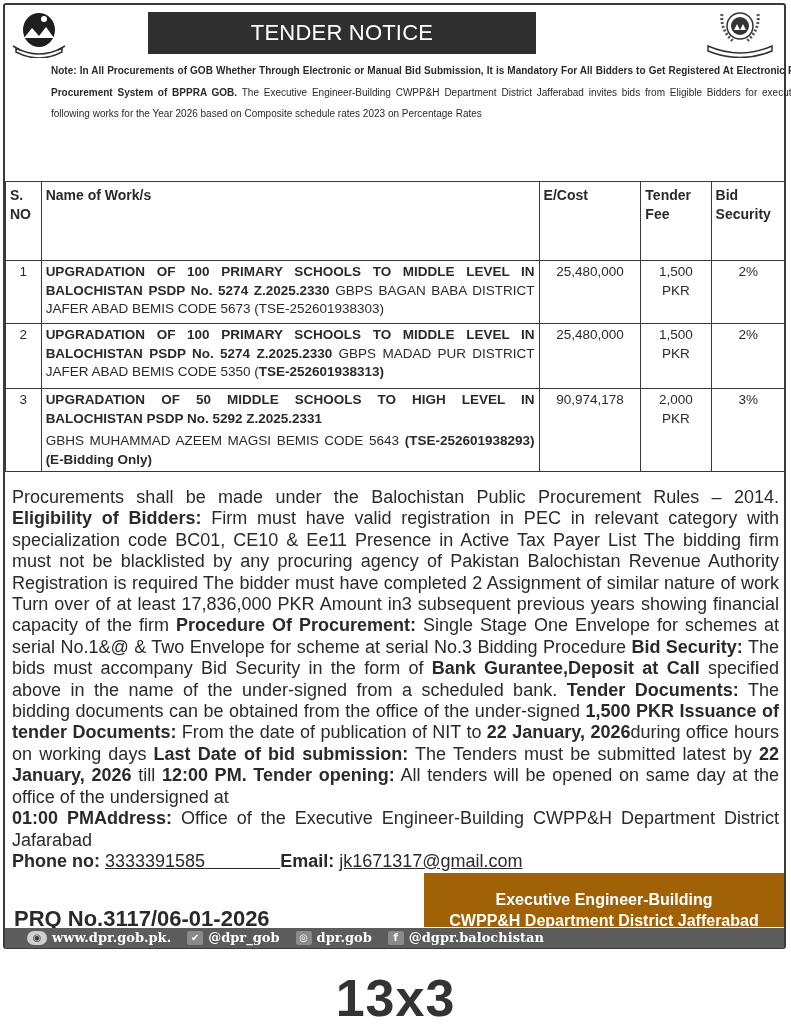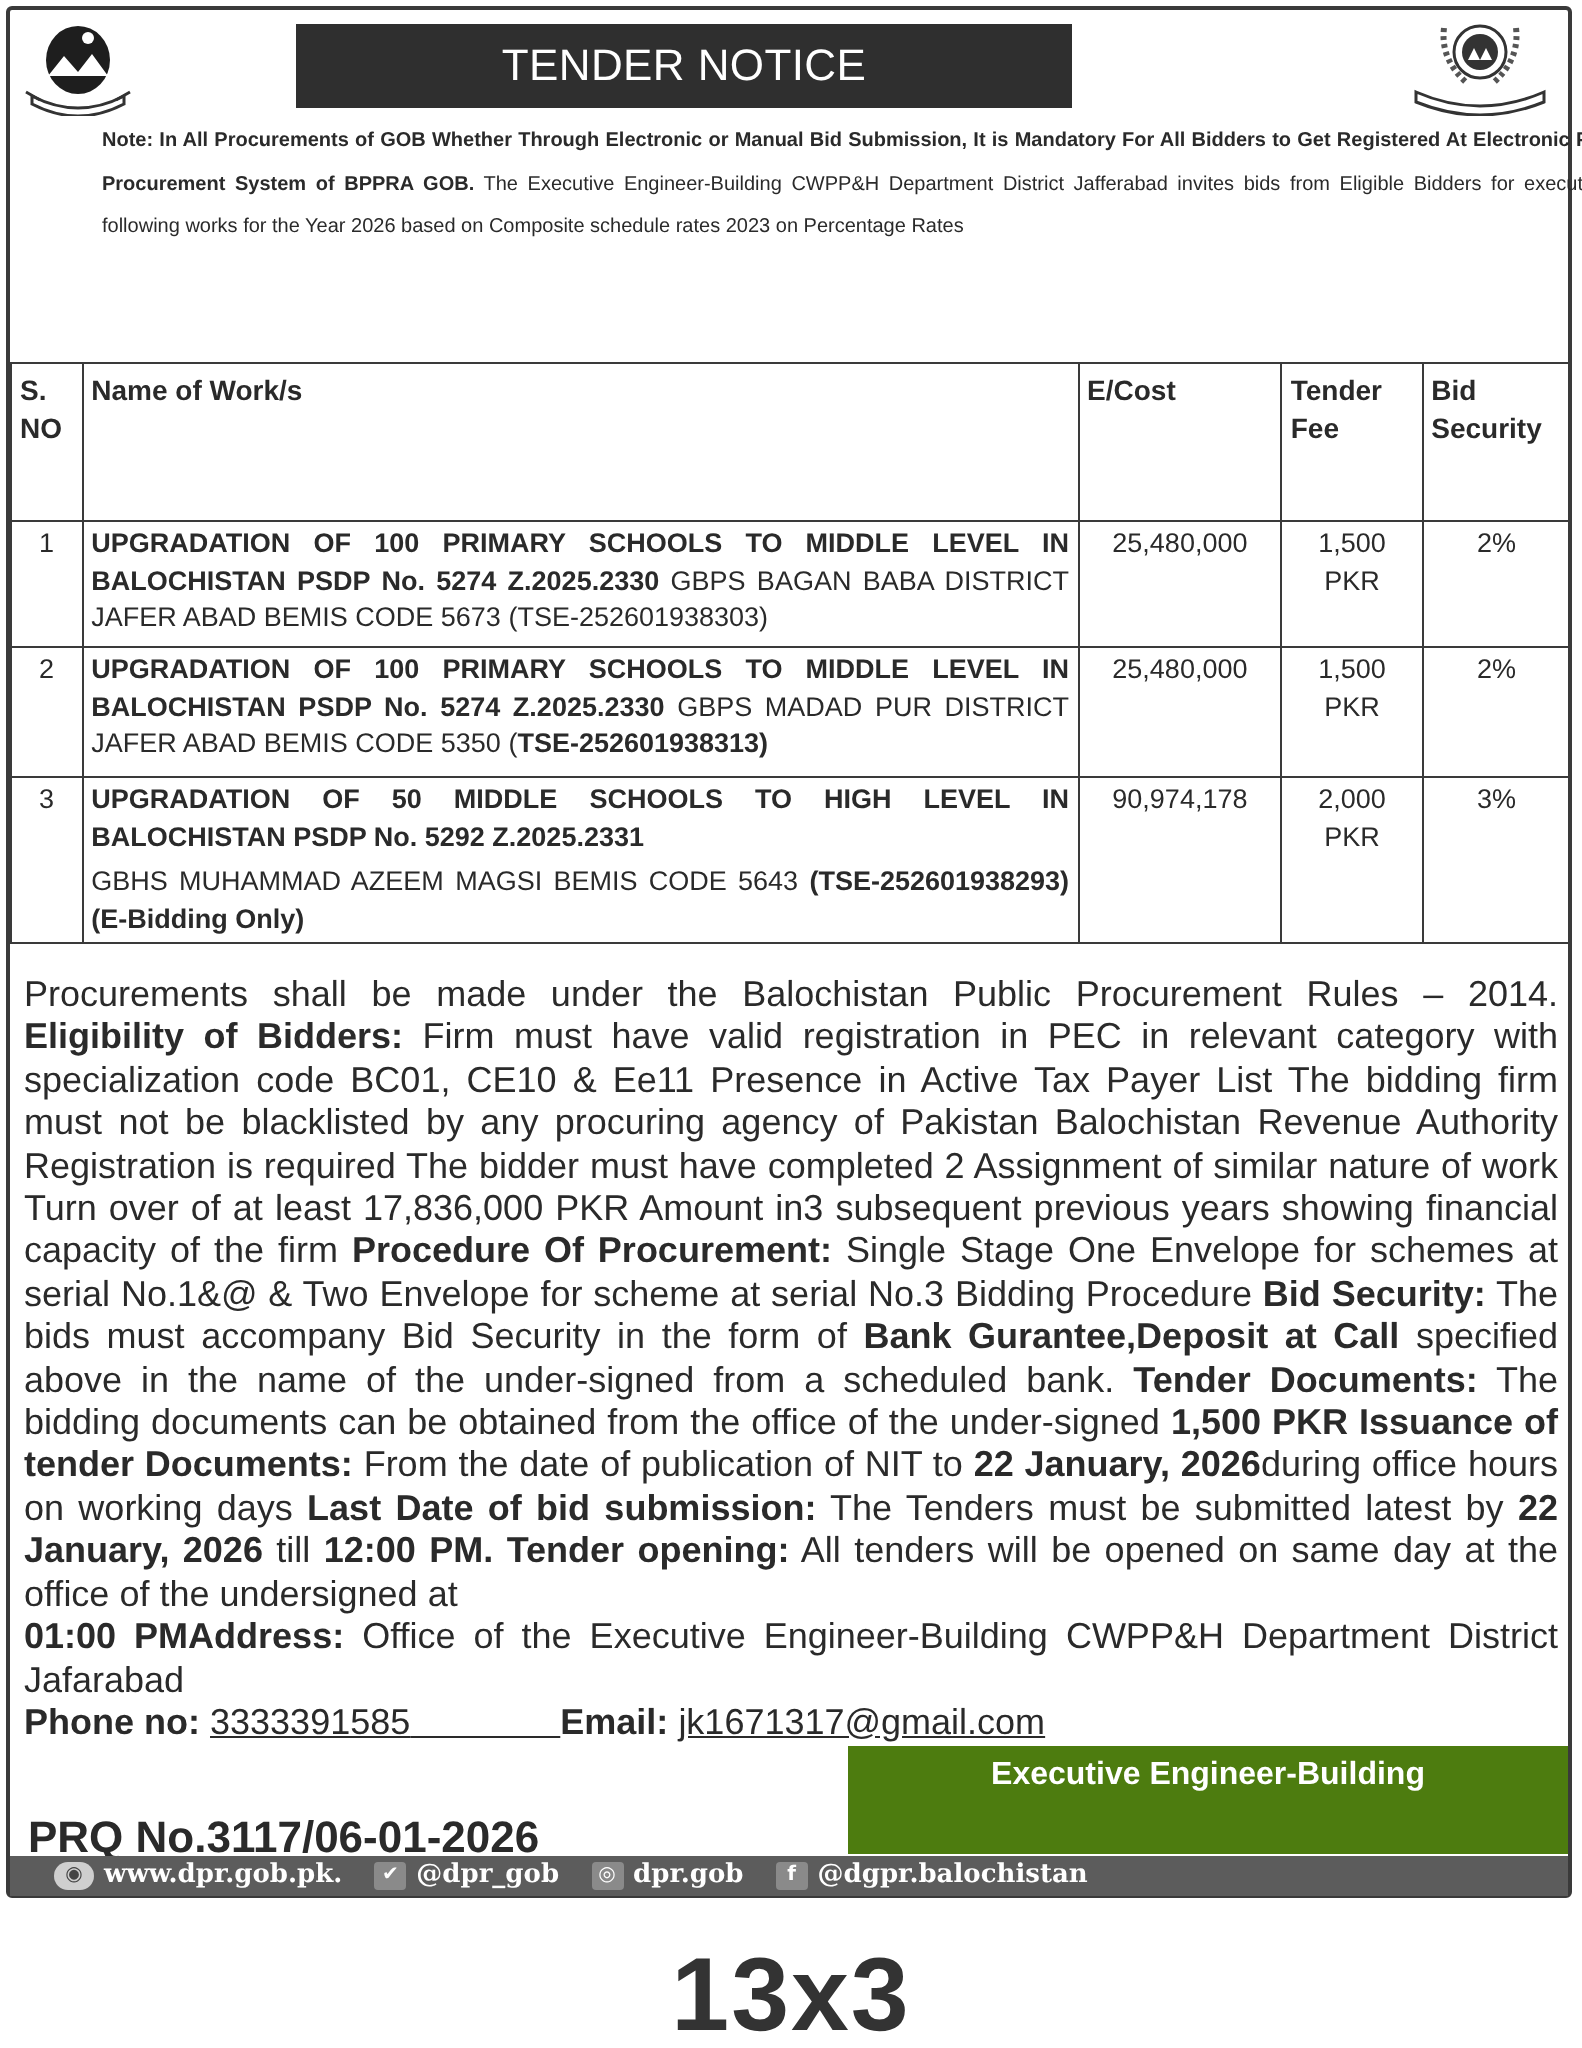--- a/index.html
+++ b/index.html
@@ -27,22 +27,22 @@
   .c-sec { width:64px; text-align:center; }
   td.c-name b { font-weight:bold; }
   .r1 td { height:58px; }
   .r2 td { height:60px; }
   .r3 td { height:76px; }
   .subline { margin-top:4px; display:block; }
   .body-text { position:absolute; left:12px; top:487px; width:767px; font-size:18px; line-height:21.4px;
                text-align:justify; font-family:"Liberation Sans", sans-serif; }
   .body-text b { font-weight:bold; }
   .u { text-decoration:underline; }
-  .sig-box { position:absolute; left:424px; top:873px; width:360px; height:54px; background:#4d7c0f;
-             color:#fff; font-weight:bold; text-align:center; font-size:16px; line-height:21px; padding-top:4px; box-sizing:border-box; }
+  .sig-box { position:absolute; left:424px; top:873px; width:360px; height:54px; background:#a16207;
+             color:#fff; font-weight:bold; text-align:center; font-size:16px; line-height:21px; padding-top:16px; box-sizing:border-box; }
   .prq { position:absolute; left:14px; top:906px; font-weight:bold; font-size:22px; }
   .footer { position:absolute; left:5px; top:928px; width:779px; height:20px; background:#5c5c5c;
             color:#fff; font-family:"DejaVu Serif", serif; font-weight:bold; font-size:13px; line-height:20px;
             display:flex; align-items:center; }
   .footer .item { display:flex; align-items:center; margin-right:16px; }
   .footer .ico { display:inline-block; width:16px; height:14px; margin-right:5px; background:#8a8a8a;
                  color:#fff; font-size:10px; line-height:14px; text-align:center; font-family:"DejaVu Sans", sans-serif; border-radius:2px; }
   .footer .globe { width:20px; height:14px; border-radius:8px; background:#cfcfcf; color:#444; margin-left:22px; }
   .size-label { position:absolute; left:0; top:968px; width:791px; text-align:center; font-weight:bold;
                 font-size:52px; color:#333; font-family:"Liberation Sans", sans-serif; letter-spacing:1px; }
@@ -106,20 +106,21 @@
       <td class="c-fee"><span>2,000</span><br><span>PKR</span></td>
       <td class="c-sec">3%</td>
     </tr>
   </tbody>
 </table>
 
 <div class="body-text"><span>Procurements shall be made under the Balochistan Public Procurement Rules – 2014. </span><b>Eligibility of Bidders:</b><span>  Firm must have valid registration in PEC in relevant category with specialization code BC01, CE10 &amp; Ee11 Presence in Active Tax Payer List The bidding firm must not be blacklisted by any procuring agency of Pakistan Balochistan Revenue Authority Registration is required The bidder must have completed 2 Assignment of similar nature of work Turn over of at least 17,836,000 PKR Amount in3 subsequent previous years showing financial capacity of the firm </span><b>Procedure Of Procurement:</b><span> Single Stage One Envelope for schemes at serial No.1&amp;@ &amp; Two Envelope for scheme at serial No.3 Bidding Procedure </span><b>Bid Security:</b><span> The bids must accompany Bid Security in the form of </span><b>Bank Gurantee,Deposit at Call</b><span>   specified above in the name of the under-signed from a scheduled bank. </span><b>Tender Documents:</b><span> The bidding documents can be obtained from the office of the under-signed </span><b>1,500 PKR Issuance of tender Documents:</b><span> From the date of publication of NIT to </span><b>22 January, 2026</b><span>during office hours on working days </span><b>Last Date of bid submission:</b><span> The Tenders must be submitted latest by </span><b>22 January, 2026</b><span> till </span><b>12:00 PM</b><b>. Tender opening:</b><span> All tenders will be opened on same day at the office of the undersigned at </span><br><b>01:00 PM</b><b>Address:</b><span> Office of the Executive Engineer-Building CWPP&amp;H Department District Jafarabad</span><br><b>Phone no:</b> <span class="u">3333391585</span><span class="u">&nbsp;&nbsp;&nbsp;&nbsp;&nbsp;&nbsp;&nbsp;&nbsp;&nbsp;&nbsp;&nbsp;&nbsp;&nbsp;&nbsp;&nbsp;</span><b>Email:</b> <span class="u">jk1671317@gmail.com</span></div>
 
 <div class="sig-box">
   <div>Executive Engineer-Building</div>
+  <div>CWPP&amp;H Department District Jafferabad</div>
 </div>
 
 <div class="prq">PRQ No.3117/06-01-2026</div>
 
 <div class="footer">
   <div class="item">
       <span class="ico globe">◉</span>
       <span>www.dpr.gob.pk.</span>
     </div>
   <div class="item">

